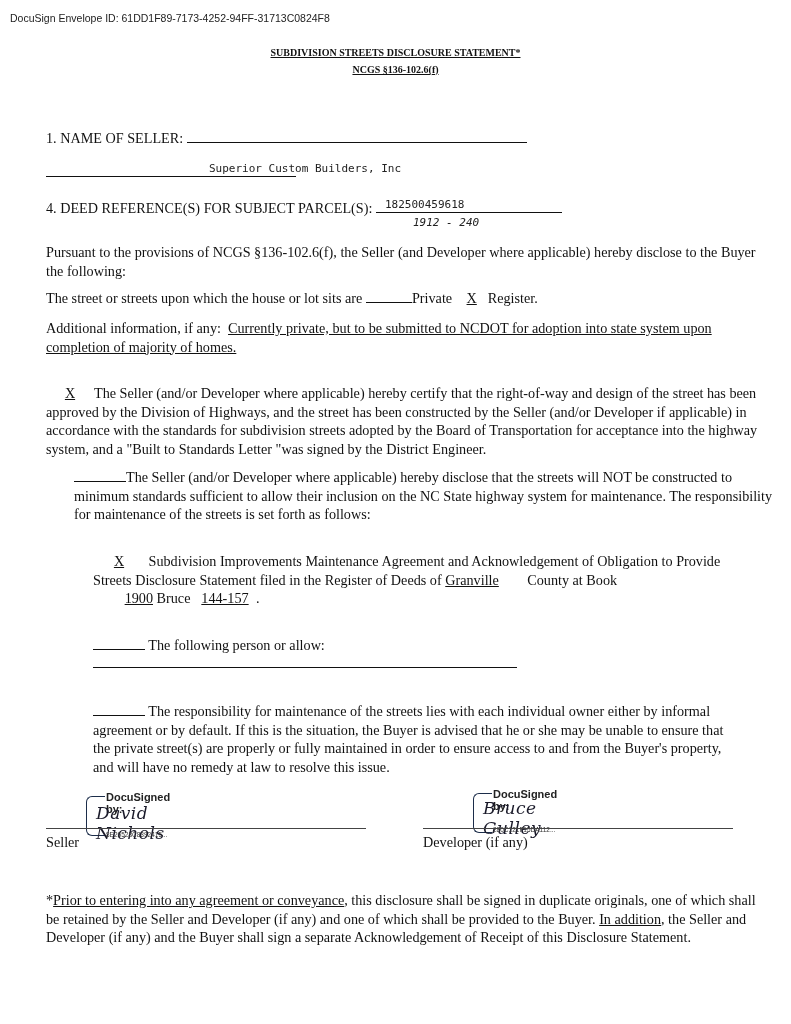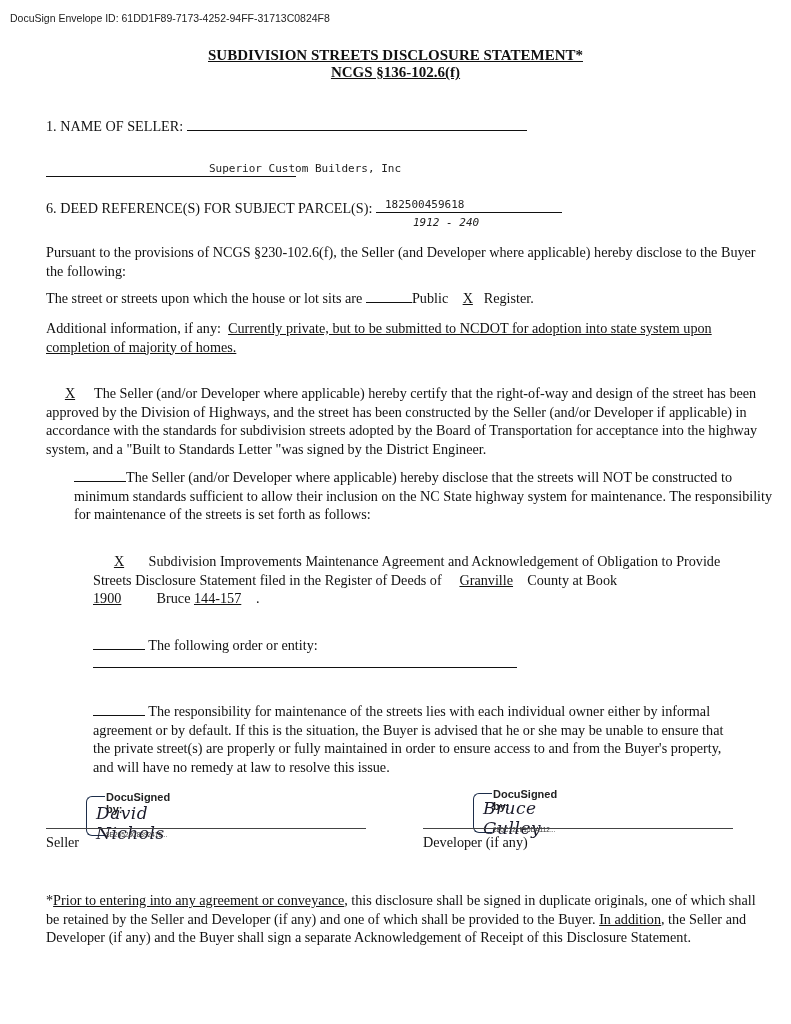--- a/index.html
+++ b/index.html
@@ -1,89 +1,89 @@
 <!DOCTYPE html>
 <html><head>
 <meta charset="utf-8">
 <style>
   html, body { margin: 0; padding: 0; background: #ffffff; }
   body { width: 791px; height: 1024px; position: relative; overflow: hidden;
          font-family: "Liberation Serif", serif; color: #111; font-size: 14.2px; }
   .abs { position: absolute; }
   .envelope { left: 10px; top: 12px; font-family: "Liberation Sans", sans-serif; font-size: 10.5px; color: #222; }
-  .title { left: 0; width: 791px; text-align: center; font-weight: bold; text-decoration: underline; font-size: 15px; }
+  .title { left: 0; width: 791px; text-align: center; font-weight: bold; text-decoration: underline; font-size: 10px; }
   .mono { font-family: "DejaVu Sans Mono", monospace; font-size: 11px; color: #222; margin-top: 44px; }
   .line { white-space: nowrap; }
   .para { left: 46px; width: 712px; line-height: 18.6px; }
   .ul { text-decoration: underline; }
   .blank { display: inline-block; border-bottom: 1px solid #111; height: 12px; vertical-align: baseline; }
   .sig-rule { height: 0; border-top: 1px solid #444; }
   .sig-box { width: 18px; height: 38px; border: 1.5px solid #1c2d4a; border-right: none; border-radius: 6px 0 0 6px; }
   .sig-tag { font-family: "Liberation Sans", sans-serif; font-size: 11px; font-weight: bold; color: #222; }
   .sig-id { font-family: "Liberation Sans", sans-serif; font-size: 6.5px; color: #333; }
   .sig-hand { font-family: "DejaVu Serif", serif; font-style: italic; font-size: 17px; color: #1a1a2a; letter-spacing: 0.5px; }
 </style>
 </head>
 <body>
 
 <div class="abs envelope">DocuSign Envelope ID: 61DD1F89-7173-4252-94FF-31713C0824F8</div>
 
 <div class="abs title" style="top:47px;">SUBDIVISION STREETS DISCLOSURE STATEMENT*</div>
 <div class="abs title" style="top:64px;">NCGS §136-102.6(f)</div>
 
 <div class="abs mono" style="left:209px; top:118px;">Superior Custom Builders, Inc</div>
-<div class="abs line" style="left:46px; top:118px;">
+<div class="abs line" style="left:46px; top:130px;">
   <span>1.  NAME OF SELLER:</span>
   <span class="blank" style="width:340px;"></span>
 </div>
 
 <div class="abs mono" style="left:385px; top:154px;">182500459618</div>
 <div class="abs line" style="left:46px; top:164px;">
   <span class="blank" style="width:250px;"></span>
 </div>
 
 <div class="abs mono" style="left:413px; top:172px;font-style:italic;">1912 - 240</div>
 <div class="abs line" style="left:46px; top:200px;">
-  <span>6.  DEED REFERENCE(S) FOR SUBJECT PARCEL(S):</span>
+  <span>4.  DEED REFERENCE(S) FOR SUBJECT PARCEL(S):</span>
   <span class="blank" style="width:186px;"></span>
 </div>
 
-<div class="abs para" style="top:243px;">Pursuant to the provisions of NCGS §230-102.6(f), the Seller (and Developer where applicable) hereby disclose to the Buyer the following:</div>
+<div class="abs para" style="top:243px;">Pursuant to the provisions of NCGS §136-102.6(f), the Seller (and Developer where applicable) hereby disclose to the Buyer the following:</div>
 
 <div class="abs line" style="left:46px; top:290px;">
   <span>The street or streets upon which the house or lot sits are</span>
-  <span class="blank" style="width:46px; text-align:center;"></span><span>Public</span>
+  <span class="blank" style="width:46px; text-align:center;"></span><span>Private</span>
   <span class="ul" style="display:inline-block; width:32px; text-align:center;">X</span><span>Register.</span>
 </div>
 
 <div class="abs para" style="top:319px;">
   <span>Additional information, if any:</span>&nbsp;
   <span class="ul">Currently private, but to be submitted to NCDOT for adoption into state system upon completion of majority of homes.</span>
 </div>
 
 <div class="abs para" style="top:384px;">
   <span class="ul" style="display:inline-block; width:48px; text-align:center;">X</span><span>The Seller (and/or Developer where applicable) hereby certify that the right-of-way and design of the street has been approved by the Division of Highways, and the street has been constructed by the Seller (and/or Developer if applicable) in accordance with the standards for subdivision streets adopted by the Board of Transportation for acceptance into the highway system, and a "Built to Standards Letter "was signed by the District Engineer.</span>
 </div>
 
 <div class="abs para" style="top:468px;margin-left:28px;">
   <span class="blank" style="width:52px;"></span><span>The Seller (and/or Developer where applicable) hereby disclose that the streets will NOT be constructed to minimum standards sufficient to allow their inclusion on the NC State highway system for maintenance. The responsibility for maintenance of the streets is set forth as follows:</span>
 </div>
 
 <div class="abs para" style="left:93px; width:640px; top:552px;">
   <span class="ul" style="display:inline-block; width:52px; text-align:center;">X</span>
   <span>Subdivision Improvements Maintenance Agreement and Acknowledgement of Obligation to Provide Streets Disclosure  Statement filed in the Register of Deeds of</span>
-  <span class="ul" style="display:inline-block; width:82px; text-align:center;">Granville</span><span>County at Book</span><br>
-  <span class="ul" style="display:inline-block; width:60px; text-align:left;">1900</span>
+  <span class="ul" style="display:inline-block; width:82px; text-align:left;">Granville</span><span>County at Book</span><br>
+  <span class="ul" style="display:inline-block; width:60px; text-align:right;">1900</span>
   <span>Bruce</span>
-  <span class="ul" style="display:inline-block; width:62px; text-align:left;">144-157</span>.
+  <span class="ul" style="display:inline-block; width:62px; text-align:center;">144-157</span>.
 </div>
 
 <div class="abs line" style="left:93px; top:637px;">
   <span class="blank" style="width:52px;"></span>
-  <span>The following order or entity:</span>
+  <span>The following person or allow:</span>
 </div>
 <div class="abs" style="left:93px; top:667px; width:424px; border-bottom:1px solid #111;"></div>
 
 <div class="abs para" style="left:93px; width:650px; top:702px;">
   <span class="blank" style="width:52px;"></span>
   <span>The responsibility for maintenance of the streets lies with each individual owner either by informal agreement or by default. If this is the situation, the Buyer is advised that he or she may be unable to ensure that the private street(s) are properly or fully maintained in order to ensure access to and from the Buyer's property, and will have no remedy at law to resolve this issue.</span>
 </div>
 
 <div class="abs" style="left:86px; top:796px;">
   <div class="abs sig-box" style="left:0; top:0;"></div>

